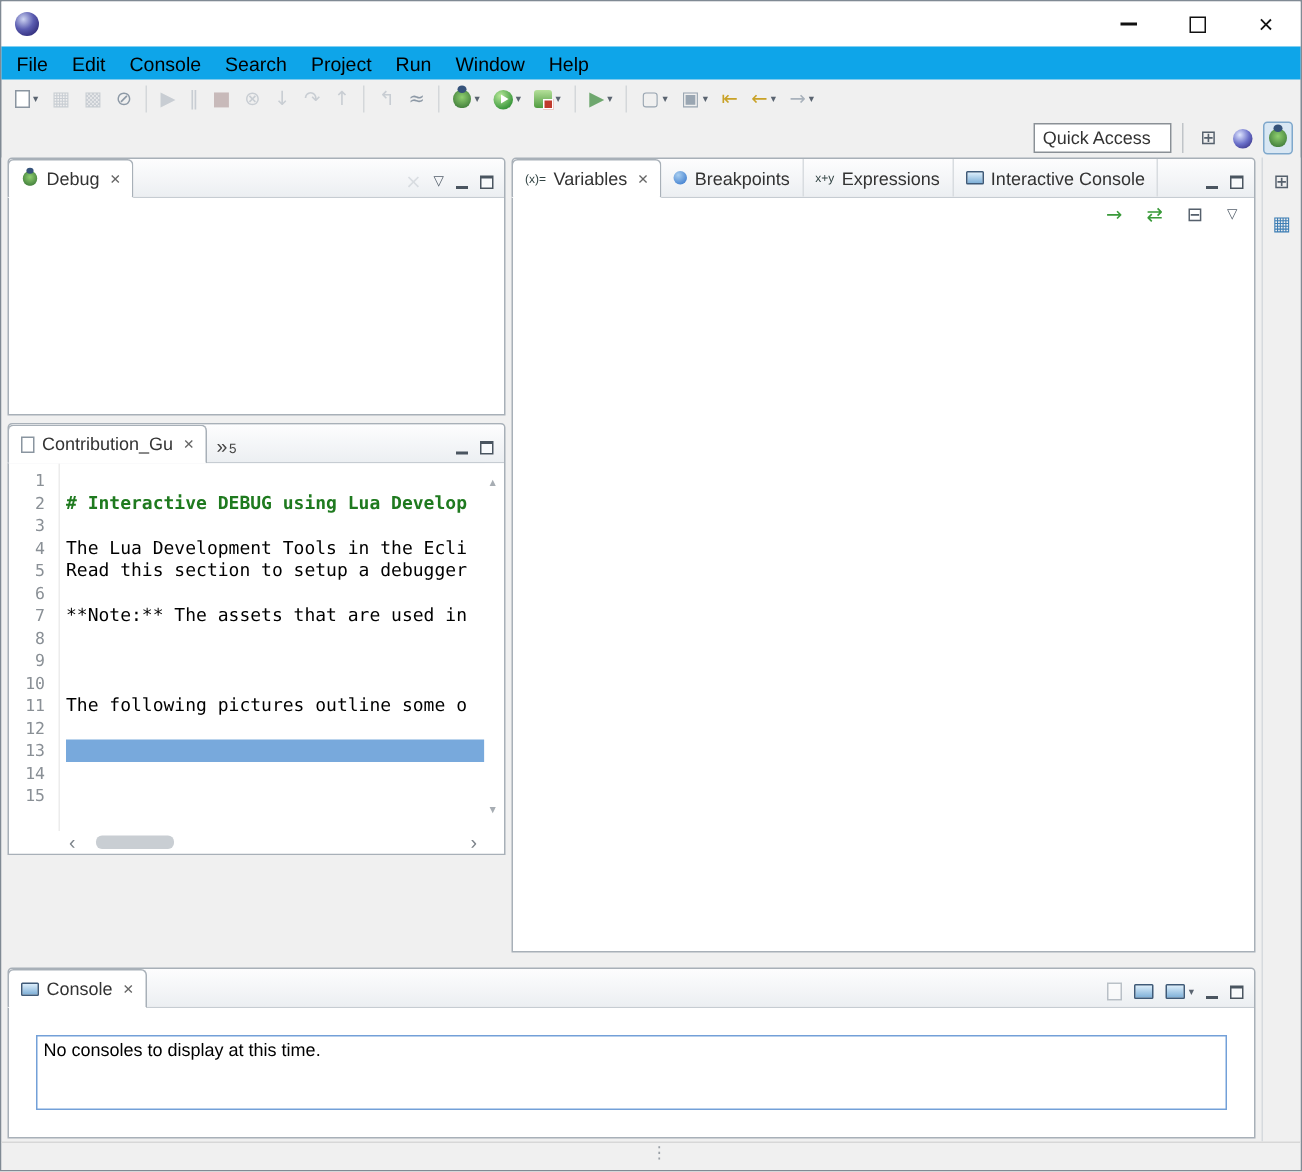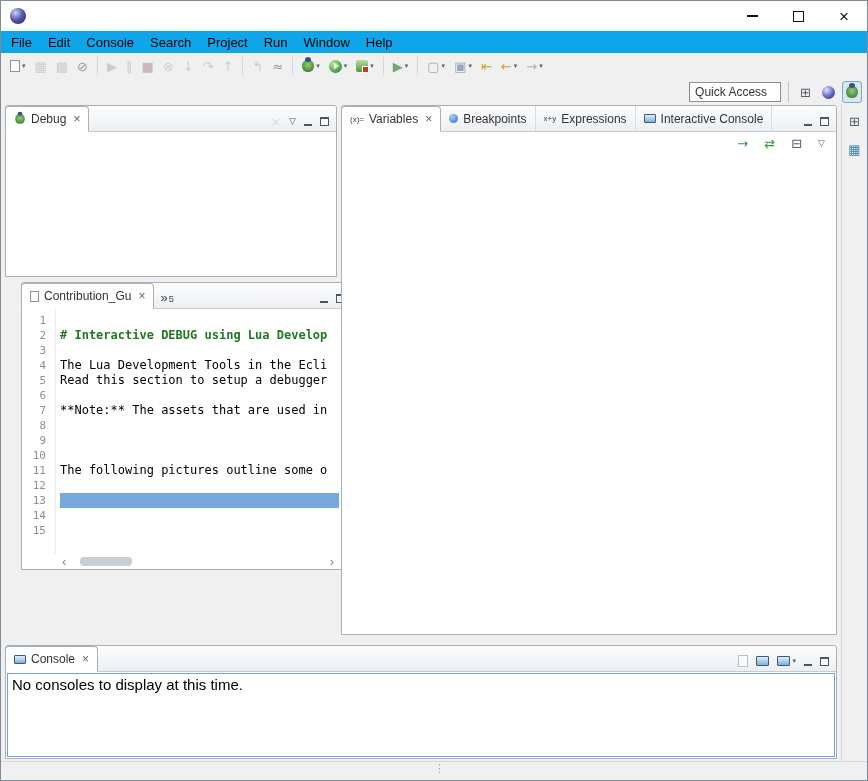--- a/index.html
+++ b/index.html
@@ -91,21 +91,21 @@
   .cline.cursor{background:var(--cursor-line,#78a9dc)}
   .vscroll{width:13px;flex:none;position:relative;background:#fff}
   .varr{position:absolute;left:2px;font-size:7px;color:#a7adb3}
   .varr.top{top:10px}.varr.bottom{bottom:10px}
   .hscroll{height:15px;flex:none;display:flex;align-items:center;background:#fff;padding-left:36px;padding-right:14px}
   .harr{font-size:13px;color:#7d848b;padding:0 4px;line-height:1}
   .htrack{flex:1;height:11px;position:relative}
   .hthumb{position:absolute;left:10px;top:1px;width:52px;height:9px;background:#c9ced3;border-radius:4px}
 
   
-  .console-body{flex:1;margin:1px;border:1px solid var(--focus-border,#73a0d8);background:#fff;font-size:15px}
+  .console-body{flex:1;margin:18px;border:1px solid var(--focus-border,#73a0d8);background:#fff;font-size:12px}
   .console-msg{padding:2px 4px}
 
   
   .side-strip{position:absolute;left:840px;top:0;width:26px;height:100%;border-left:1px solid #d6dade;
               display:flex;flex-direction:column;align-items:center;padding-top:6px;gap:8px}
   .side-strip .tb-btn{height:20px}
   .statusbar{height:19px;flex:none;background:#f0f0f0;border-top:1px solid #d7d7d7;position:relative}
   .grip{position:absolute;left:50%;top:0px;color:#9aa0a6;font-size:11px}
 </style>
 </head>
@@ -258,21 +258,21 @@
               <span class="ic shape-min"></span>
             </div>
             <div class="tb-btn">
               <span class="ic shape-max"></span>
             </div>
           </div>
       </div>
       <div class="panel-body"></div>
     </div>
 
-    <div class="panel" style="left:20px;top:177px;width:332px;height:288px">
+    <div class="panel" style="left:4px;top:177px;width:332px;height:288px">
       <div class="panel-header">
         <div class="tab selected">
           <span class="ic i-page"></span>
           <span class="tlabel">Contribution_Gu</span>
           <span class="tclose">×</span>
         </div>
         <div class="overflow-tab">
           <span class="ov-chev">»</span>
             <span class="ov-count">5</span>
         </div>

